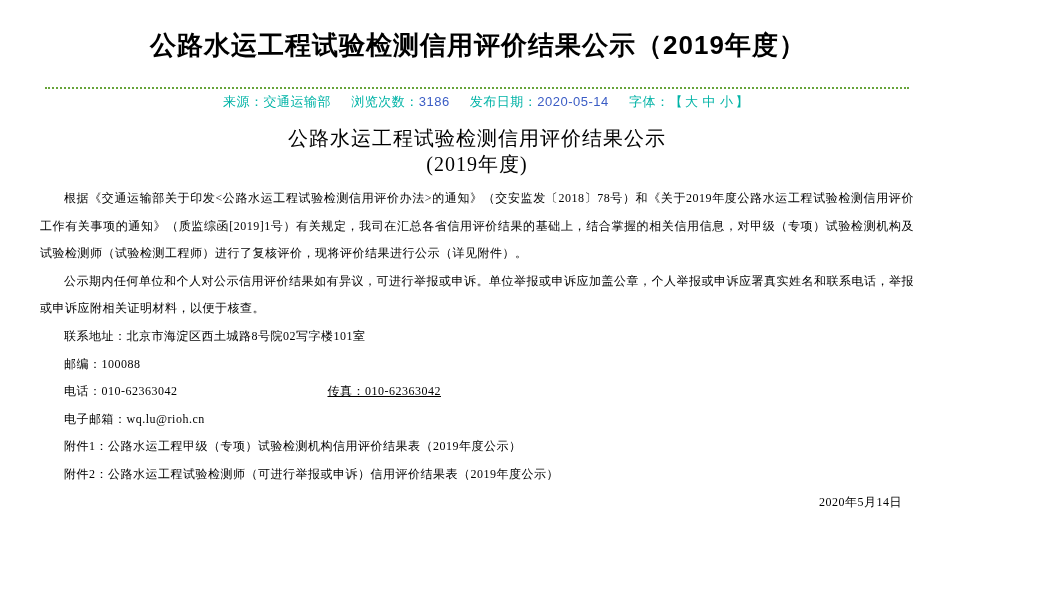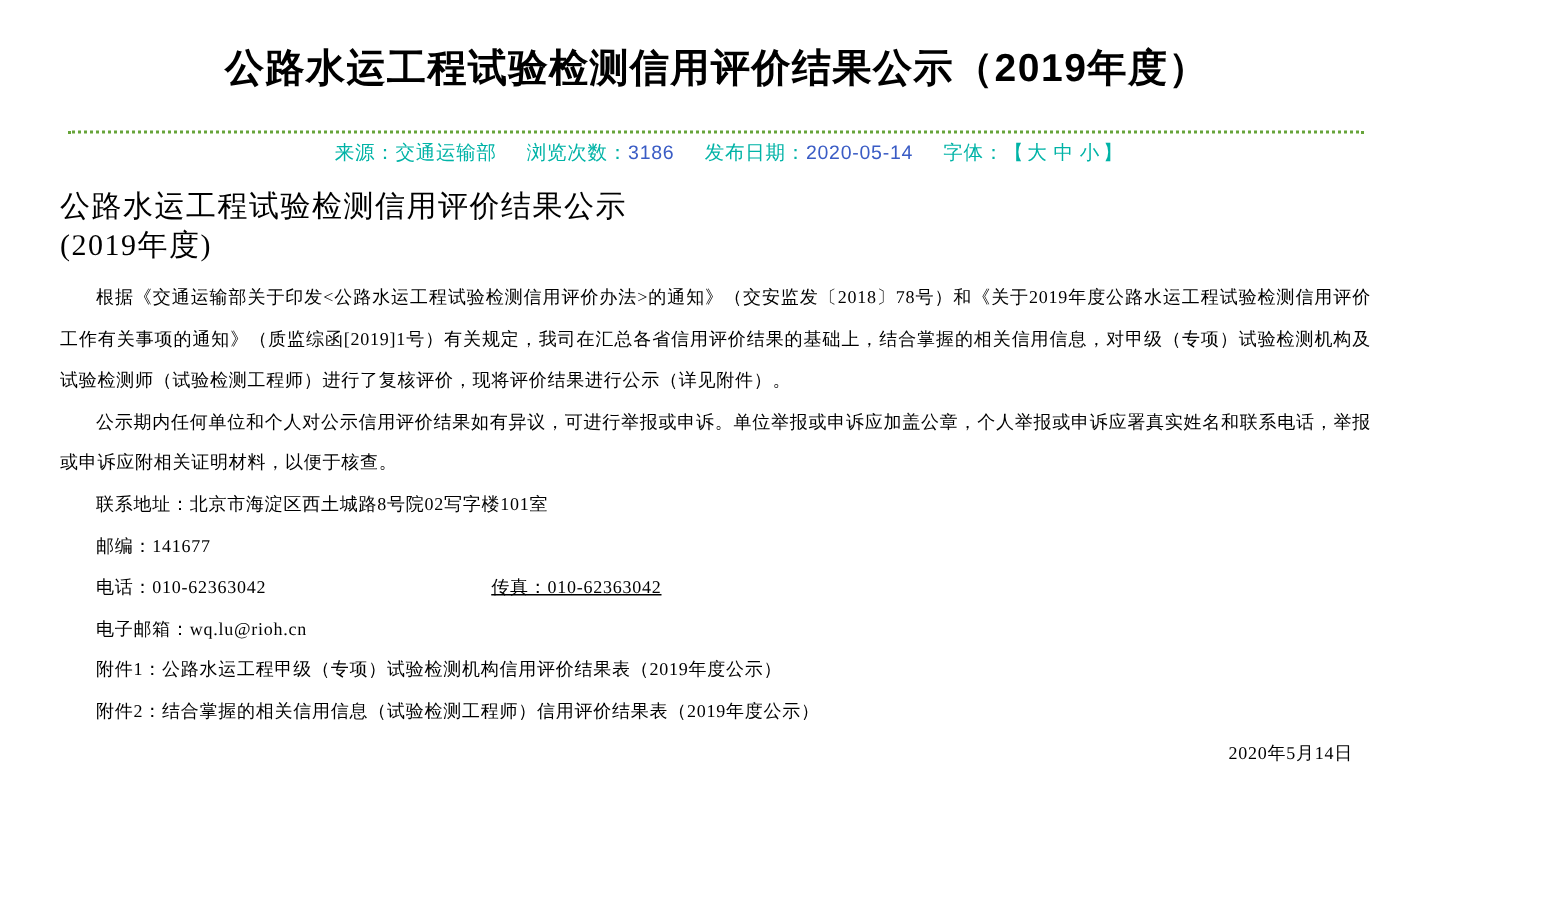--- a/index.html
+++ b/index.html
@@ -45,21 +45,21 @@
   .meta .group { margin: 0 8px; white-space: nowrap; }
   .meta .value-blue { color: #3a5cc5; }
   .meta .size-option { cursor: pointer; margin: 0 2px; }
   
   .article {
     margin: 14px 42px 0 40px;
     color: #000000;
   }
   .article-heading {
     margin: 0;
-    text-align: left;
+    text-align: center;
     font-size: 20px;
     font-weight: normal;
     line-height: 26px;
     letter-spacing: 1px;
   }
   .article-body { margin-top: 8px; }
   .article p {
     margin: 0;
     font-size: 12px;
     line-height: 27.6px;
@@ -92,23 +92,23 @@
 
   <div class="article">
 
     <h2 class="article-heading">公路水运工程试验检测信用评价结果公示</h2>
     <h2 class="article-heading">(2019年度)</h2>
 
     <div class="article-body">
       <p class="indent">根据《交通运输部关于印发&lt;公路水运工程试验检测信用评价办法&gt;的通知》（交安监发〔2018〕78号）和《关于2019年度公路水运工程试验检测信用评价工作有关事项的通知》（质监综函[2019]1号）有关规定，我司在汇总各省信用评价结果的基础上，结合掌握的相关信用信息，对甲级（专项）试验检测机构及试验检测师（试验检测工程师）进行了复核评价，现将评价结果进行公示（详见附件）。</p>
       <p class="indent">公示期内任何单位和个人对公示信用评价结果如有异议，可进行举报或申诉。单位举报或申诉应加盖公章，个人举报或申诉应署真实姓名和联系电话，举报或申诉应附相关证明材料，以便于核查。</p>
       <p class="indent">联系地址：北京市海淀区西土城路8号院02写字楼101室</p>
-      <p class="indent">邮编：141677</p>
+      <p class="indent">邮编：100088</p>
       <p class="indent"><span>电话：010-62363042</span><span class="fax">传真：010-62363042</span></p>
       <p class="indent">电子邮箱：wq.lu@rioh.cn</p>
       <p class="indent">附件1：公路水运工程甲级（专项）试验检测机构信用评价结果表（2019年度公示）</p>
-      <p class="indent">附件2：结合掌握的相关信用信息（试验检测工程师）信用评价结果表（2019年度公示）</p>
+      <p class="indent">附件2：公路水运工程试验检测师（可进行举报或申诉）信用评价结果表（2019年度公示）</p>
       <p class="sign">2020年5月14日</p>
     </div>
 
   </div>
 
 </div>
 
 </body></html>

